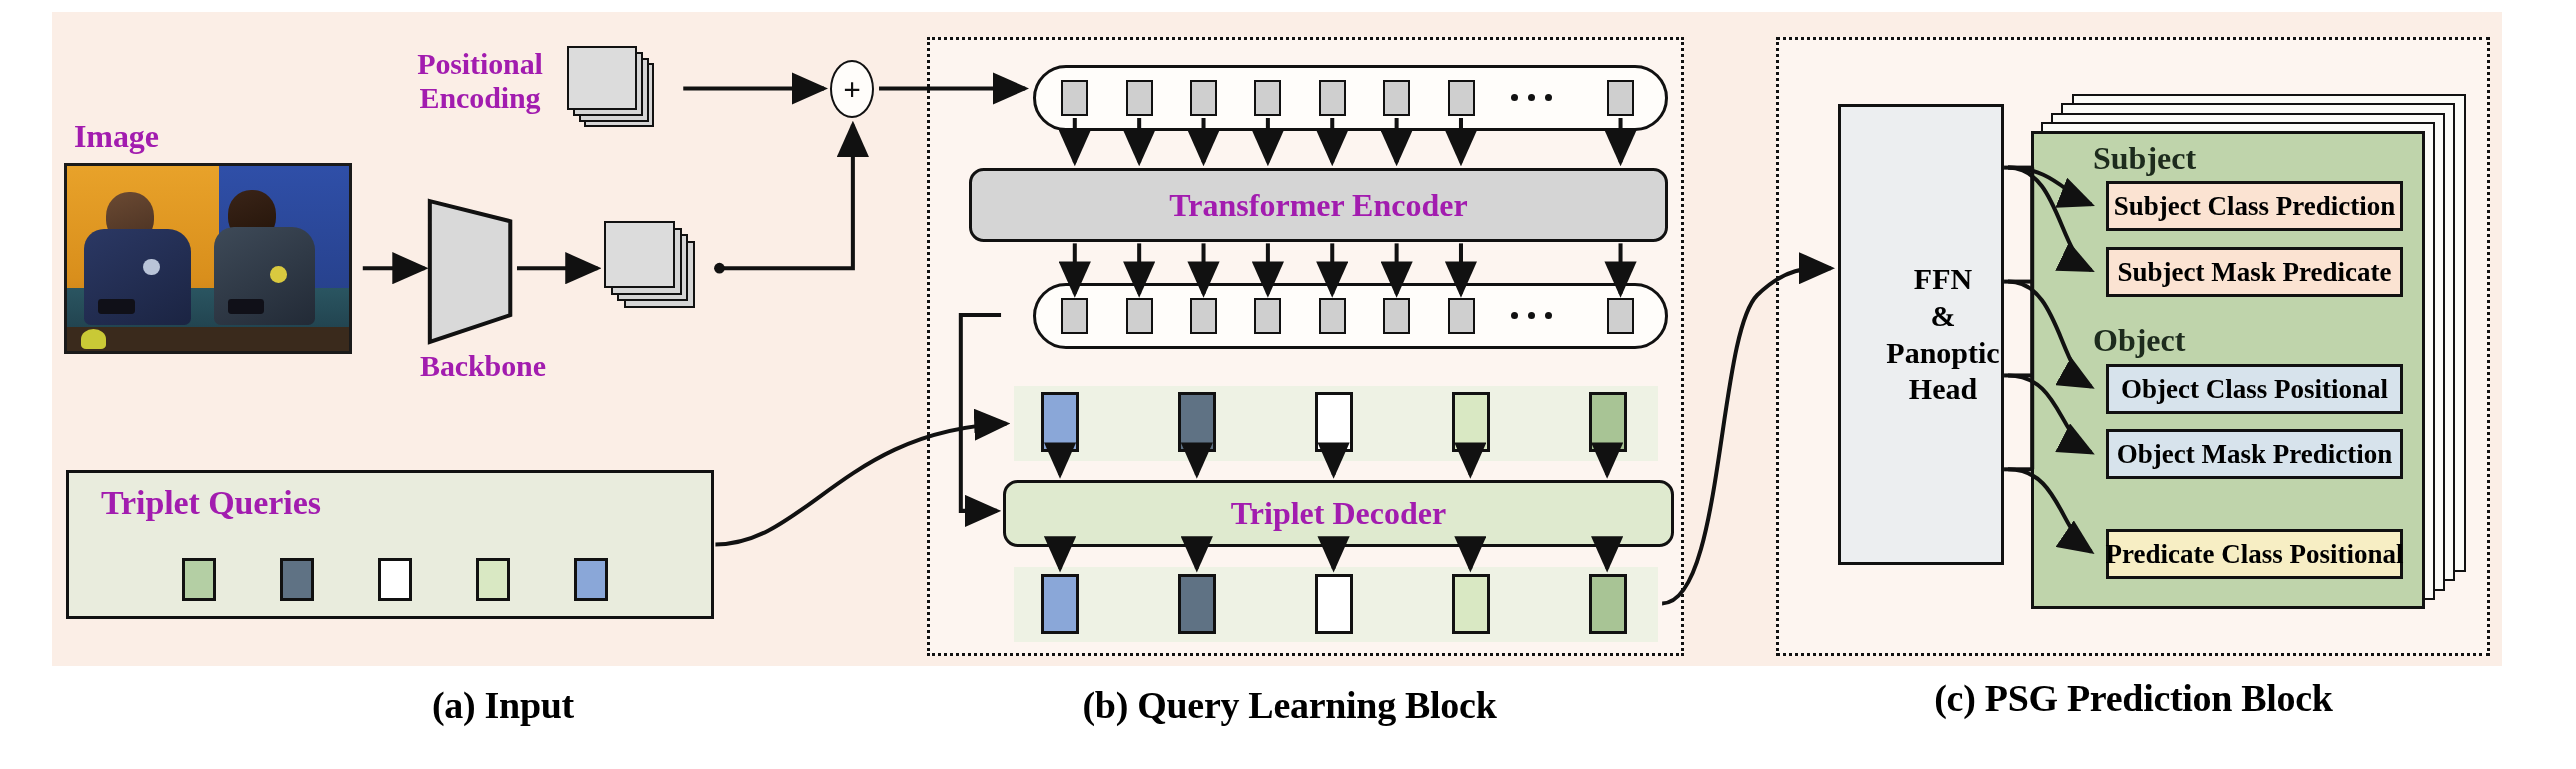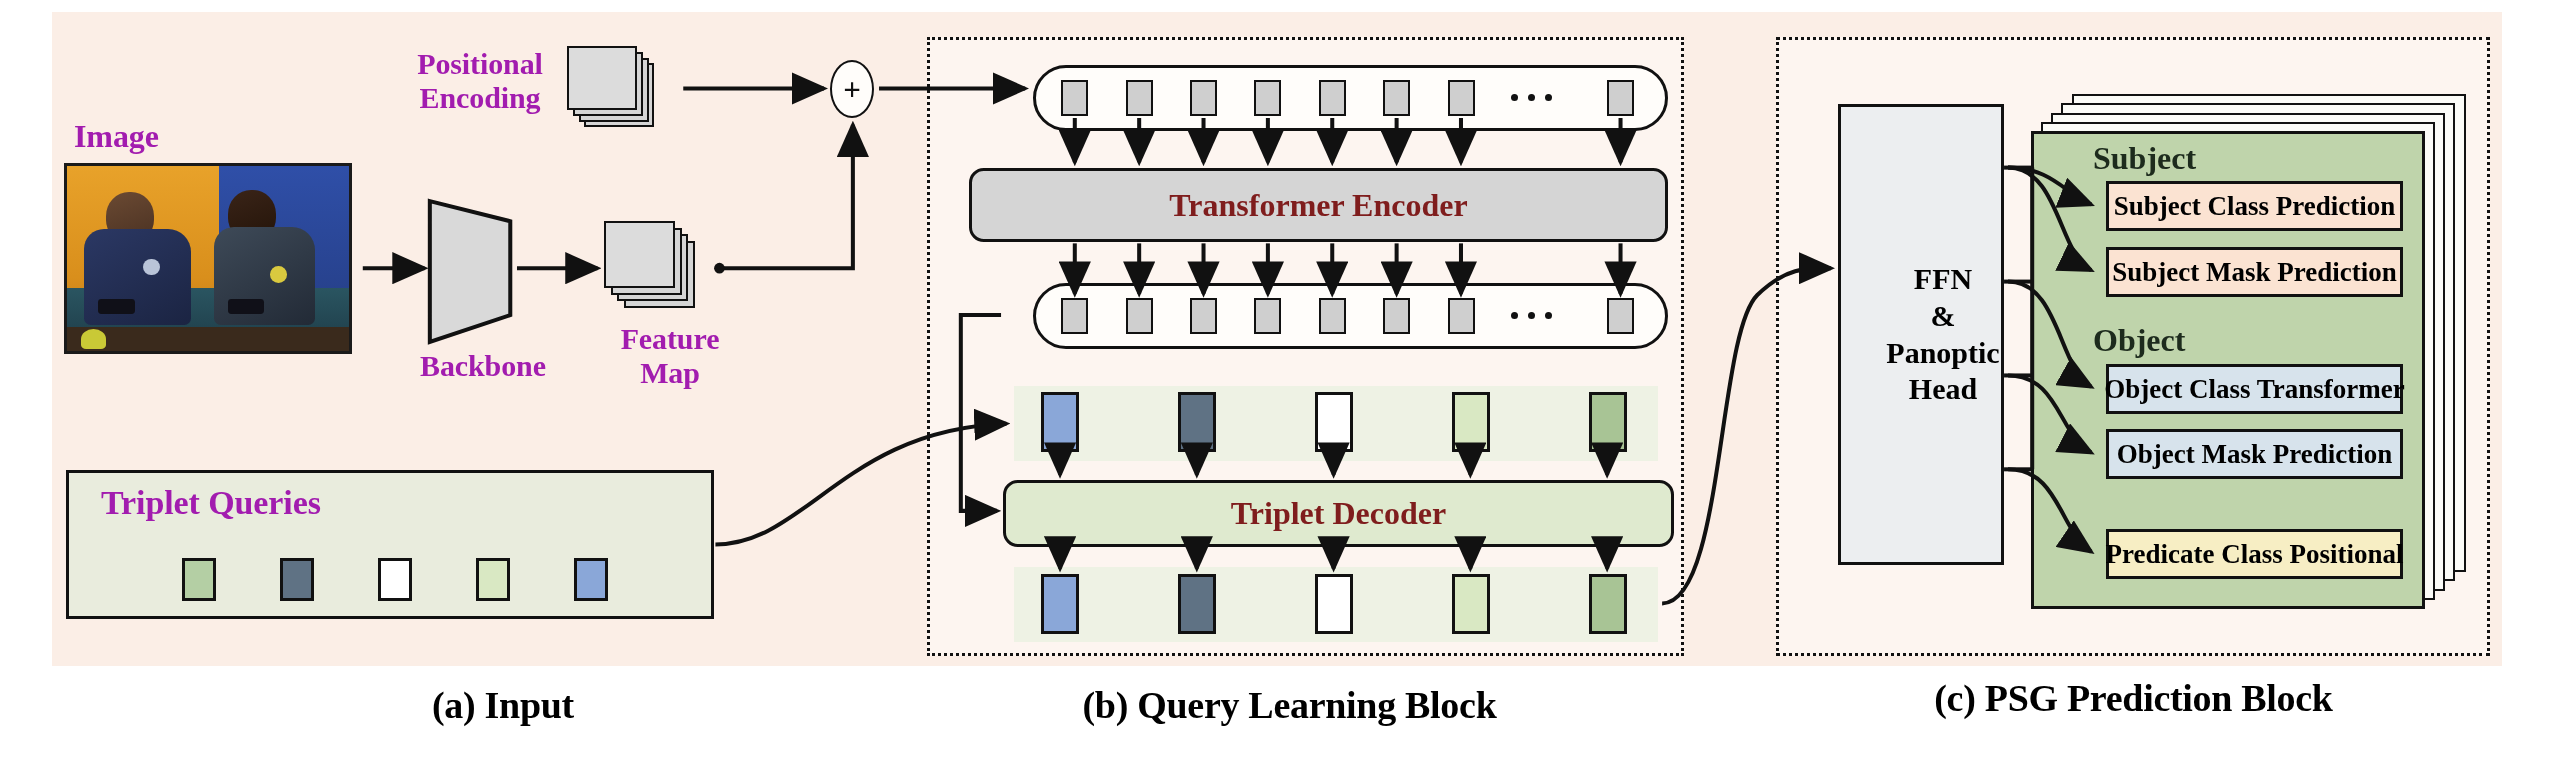--- a/index.html
+++ b/index.html
@@ -71,21 +71,21 @@
   }
   .tokensq {
     position:absolute; background:#cfcfcf; border:2.7px solid #111;
   }
   .dots { position:absolute; display:flex; gap:9.4px; align-items:center; }
   .dots i { width:7.4px; height:7.4px; background:#111; border-radius:50%; display:block; }
 
   .bar {
     position:absolute; border:3.4px solid #111; border-radius:14.8px;
     display:flex; align-items:center; justify-content:center;
-    font-weight:bold; color:#7f1d1d;
+    font-weight:bold; color:#a21caf;
   }
   .bar-encoder { background:#d5d5d5; font-size:32px; }
   .bar-decoder { background:#dfeacf; font-size:32px; }
 
   .qband {
     position:absolute; background:#eef2e4;
   }
   .qsq { position:absolute; border:3.4px solid #111; }
 
   .queries-box {
@@ -168,21 +168,20 @@
     <polygon points="640,300 760,330 760,470 640,510" fill="#d9d9d9" stroke="#111" stroke-width="6"></polygon>
   </svg>
   <div class="lbl" style="left:420px; top:349px; font-size:30px; width:107px; text-align:center;">Backbone</div>
 
   <div class="card-stack" style="left:604px; top:221px; width:114px; height:94px;">
     <div class="card" style="left:20px; top:20px; width:71px; height:67px;"></div>
     <div class="card" style="left:13.4px; top:13.4px; width:71px; height:67px;"></div>
     <div class="card" style="left:6.7px; top:6.7px; width:71px; height:67px;"></div>
     <div class="card" style="left:0px;  top:0px;  width:71px; height:67px; background:#dcdcdc;"></div>
   </div>
-  <div class="lbl" style="left:596px; top:322px; font-size:30px; width:148px; text-align:center;">Feature Map</div>
 
   <div class="plus-circle" style="left:830px; top:60px; width:44px; height:58px;">+</div>
 
   <div class="queries-box" style="left:66px; top:470px; width:648px; height:149px;"></div>
   <div class="lbl" style="left:101px; top:484px; font-size:34px;">Triplet Queries</div>
   <div class="qsq" style="left:182px; top:558px; width:34px; height:43px; background:#b4cfa4;"></div>
   <div class="qsq" style="left:280px; top:558px; width:34px; height:43px; background:#5f7284;"></div>
   <div class="qsq" style="left:378px; top:558px; width:34px; height:43px; background:#ffffff;"></div>
   <div class="qsq" style="left:476px; top:558px; width:34px; height:43px; background:#d9e8c3;"></div>
   <div class="qsq" style="left:574px; top:558px; width:34px; height:43px; background:#8aa7d8;"></div>
@@ -241,24 +240,24 @@
 Head</div>
 
   <div class="white-card" style="left:2072px; top:94px; width:394px; height:478px;"></div>
   <div class="white-card" style="left:2061px; top:103px; width:394px; height:478px;"></div>
   <div class="white-card" style="left:2051px; top:113px; width:394px; height:478px;"></div>
   <div class="white-card" style="left:2041px; top:122px; width:394px; height:478px;"></div>
   <div class="green-card" style="left:2031px; top:131px; width:394px; height:478px;"></div>
 
   <div class="group-lbl" style="left:2093px; top:140px;">Subject</div>
   <div class="pred-box pred-subject" style="left:2106px; top:181px; width:297px; height:50px;">Subject Class Prediction</div>
-  <div class="pred-box pred-subject" style="left:2106px; top:247px; width:297px; height:50px;">Subject Mask Prediction</div>
+  <div class="pred-box pred-subject" style="left:2106px; top:247px; width:297px; height:50px;">Subject Mask Predicate</div>
 
   <div class="group-lbl" style="left:2093px; top:322px;">Object</div>
-  <div class="pred-box pred-object" style="left:2106px; top:364px; width:297px; height:50px;">Object Class Transformer</div>
+  <div class="pred-box pred-object" style="left:2106px; top:364px; width:297px; height:50px;">Object Class Positional</div>
   <div class="pred-box pred-object" style="left:2106px; top:429px; width:297px; height:50px;">Object Mask Prediction</div>
   <div class="pred-box pred-pred" style="left:2106px; top:529px; width:297px; height:50px;">Predicate Class Positional</div>
 
   <svg class="overlay" viewBox="0 0 3840 1147" width="2576" height="769">
     <defs>
       <marker id="ah" markerWidth="9" markerHeight="8" refX="8" refY="4" orient="auto" markerUnits="strokeWidth">
         <path d="M0,0 L9,4 L0,8 z" fill="#111"></path>
       </marker>
     </defs>
     <g stroke="#111" stroke-width="6" fill="none" marker-end="url(#ah)">

